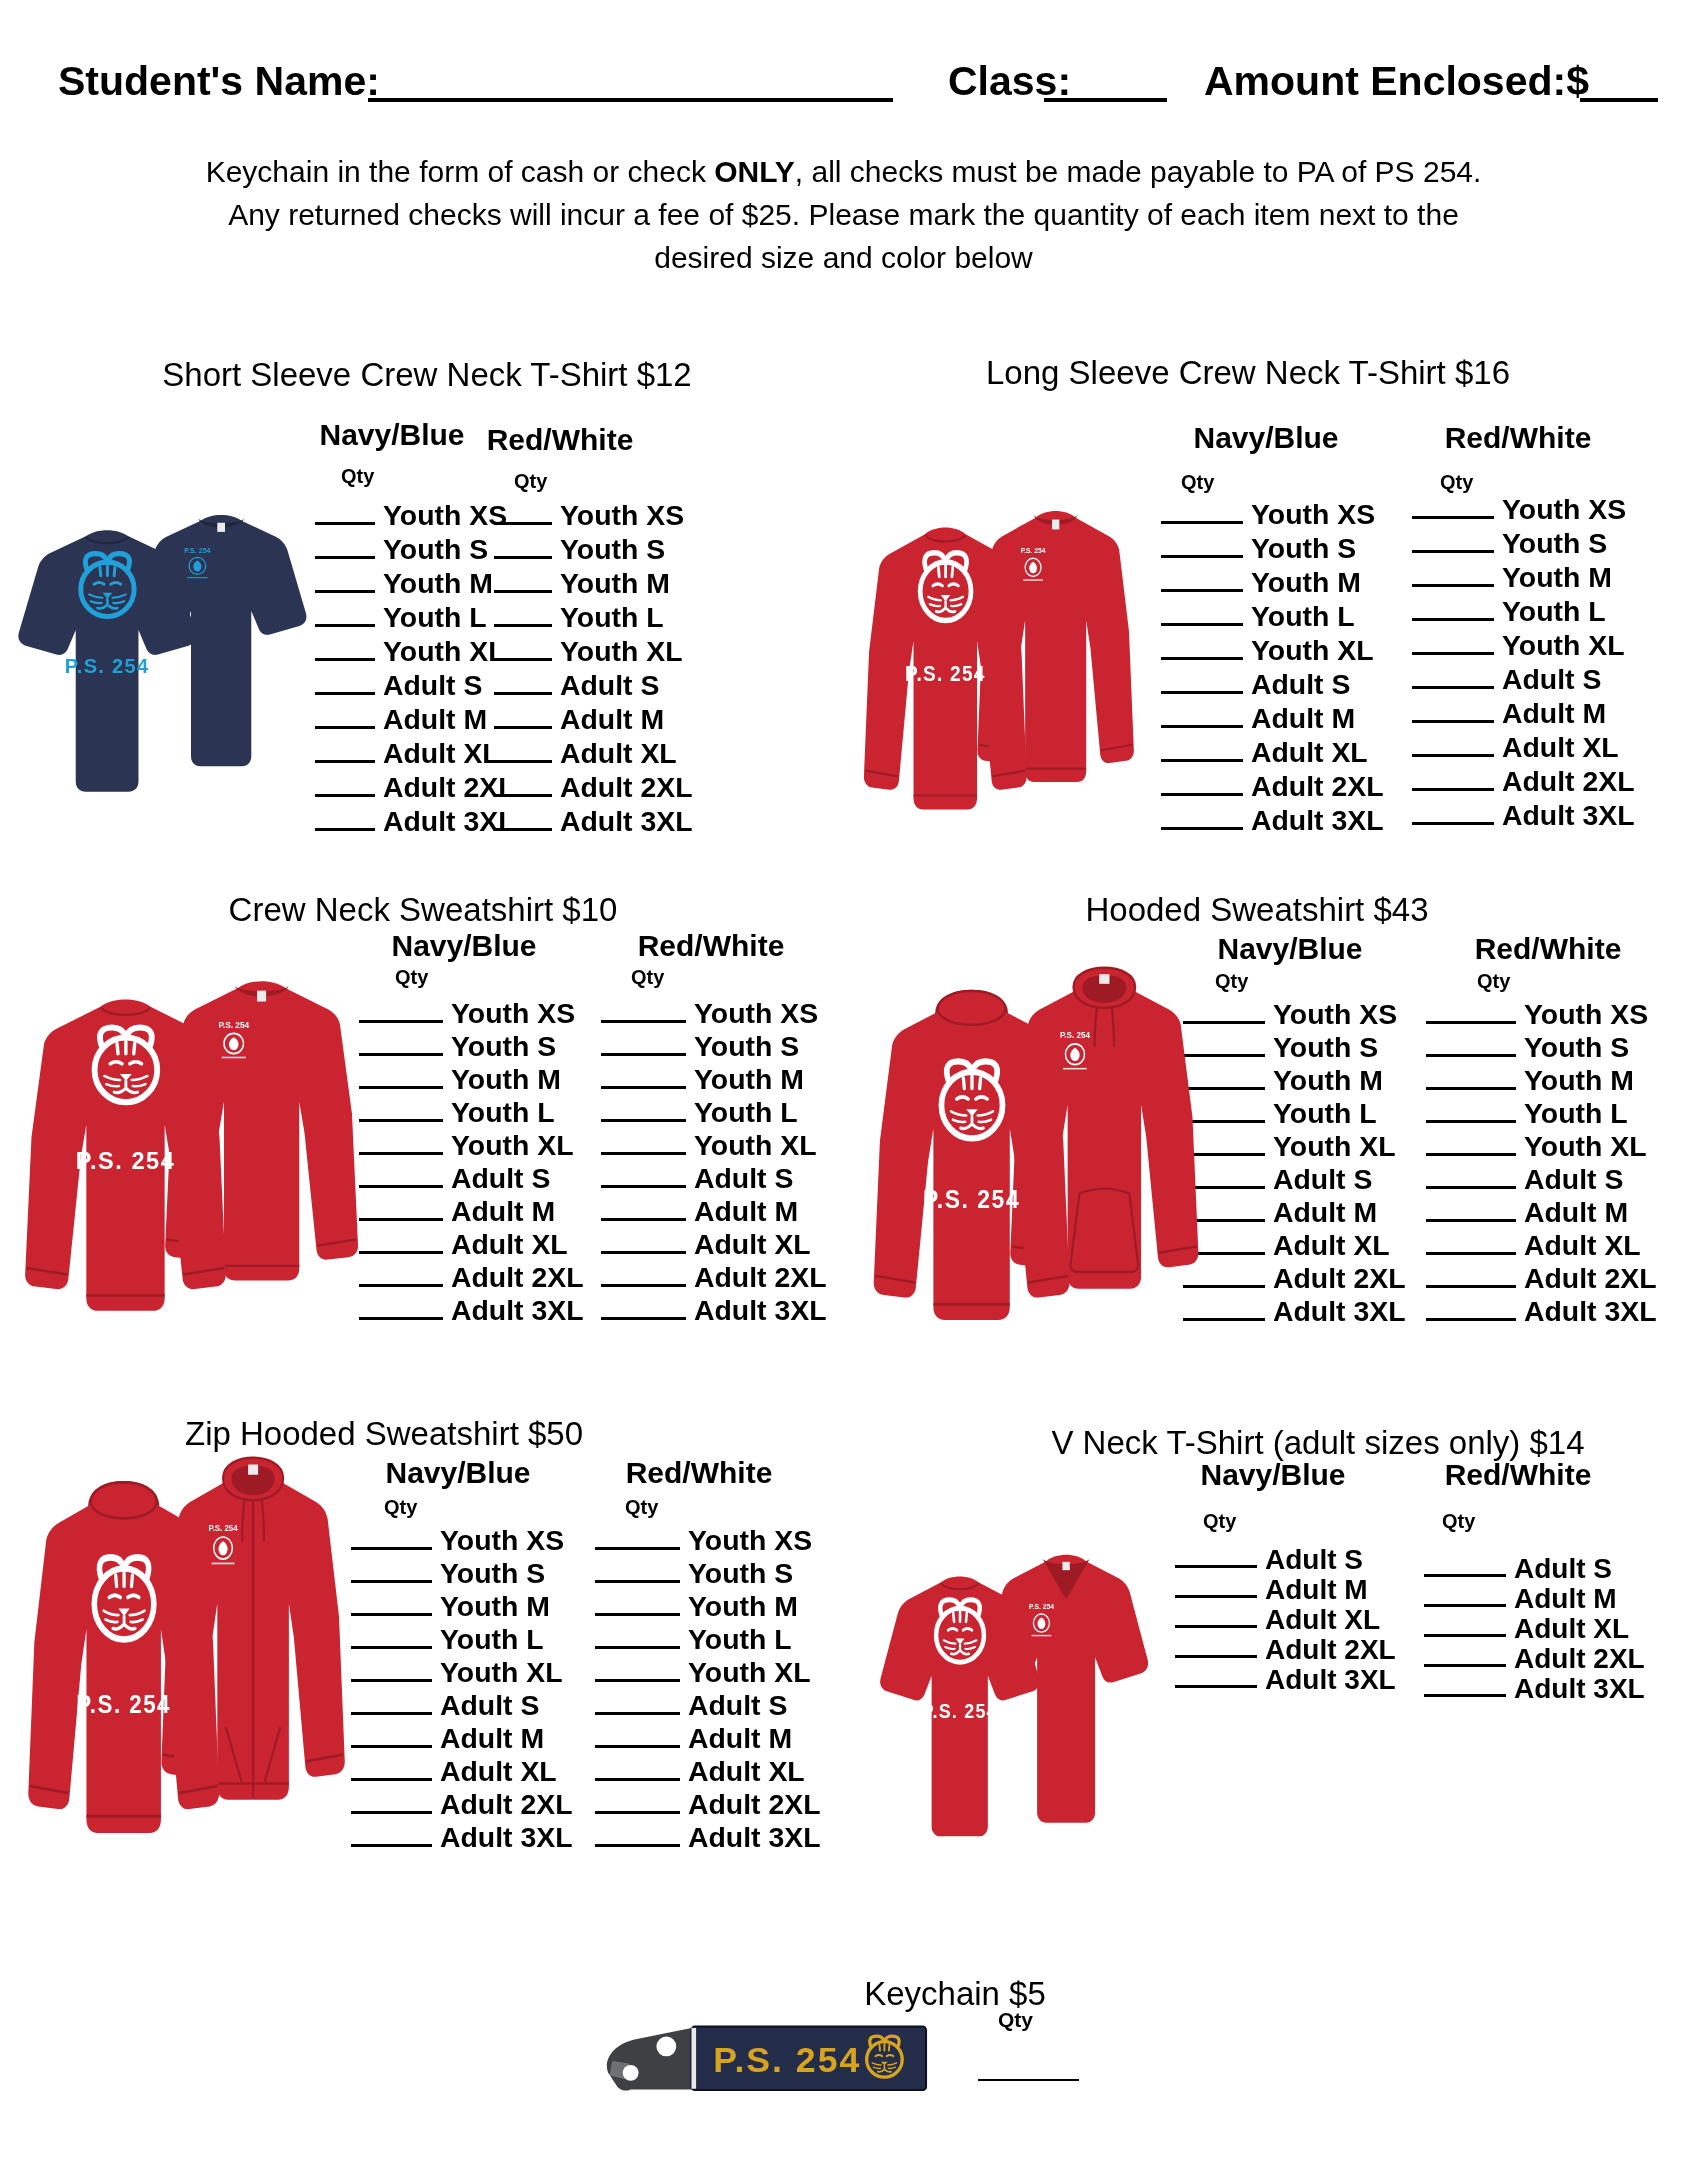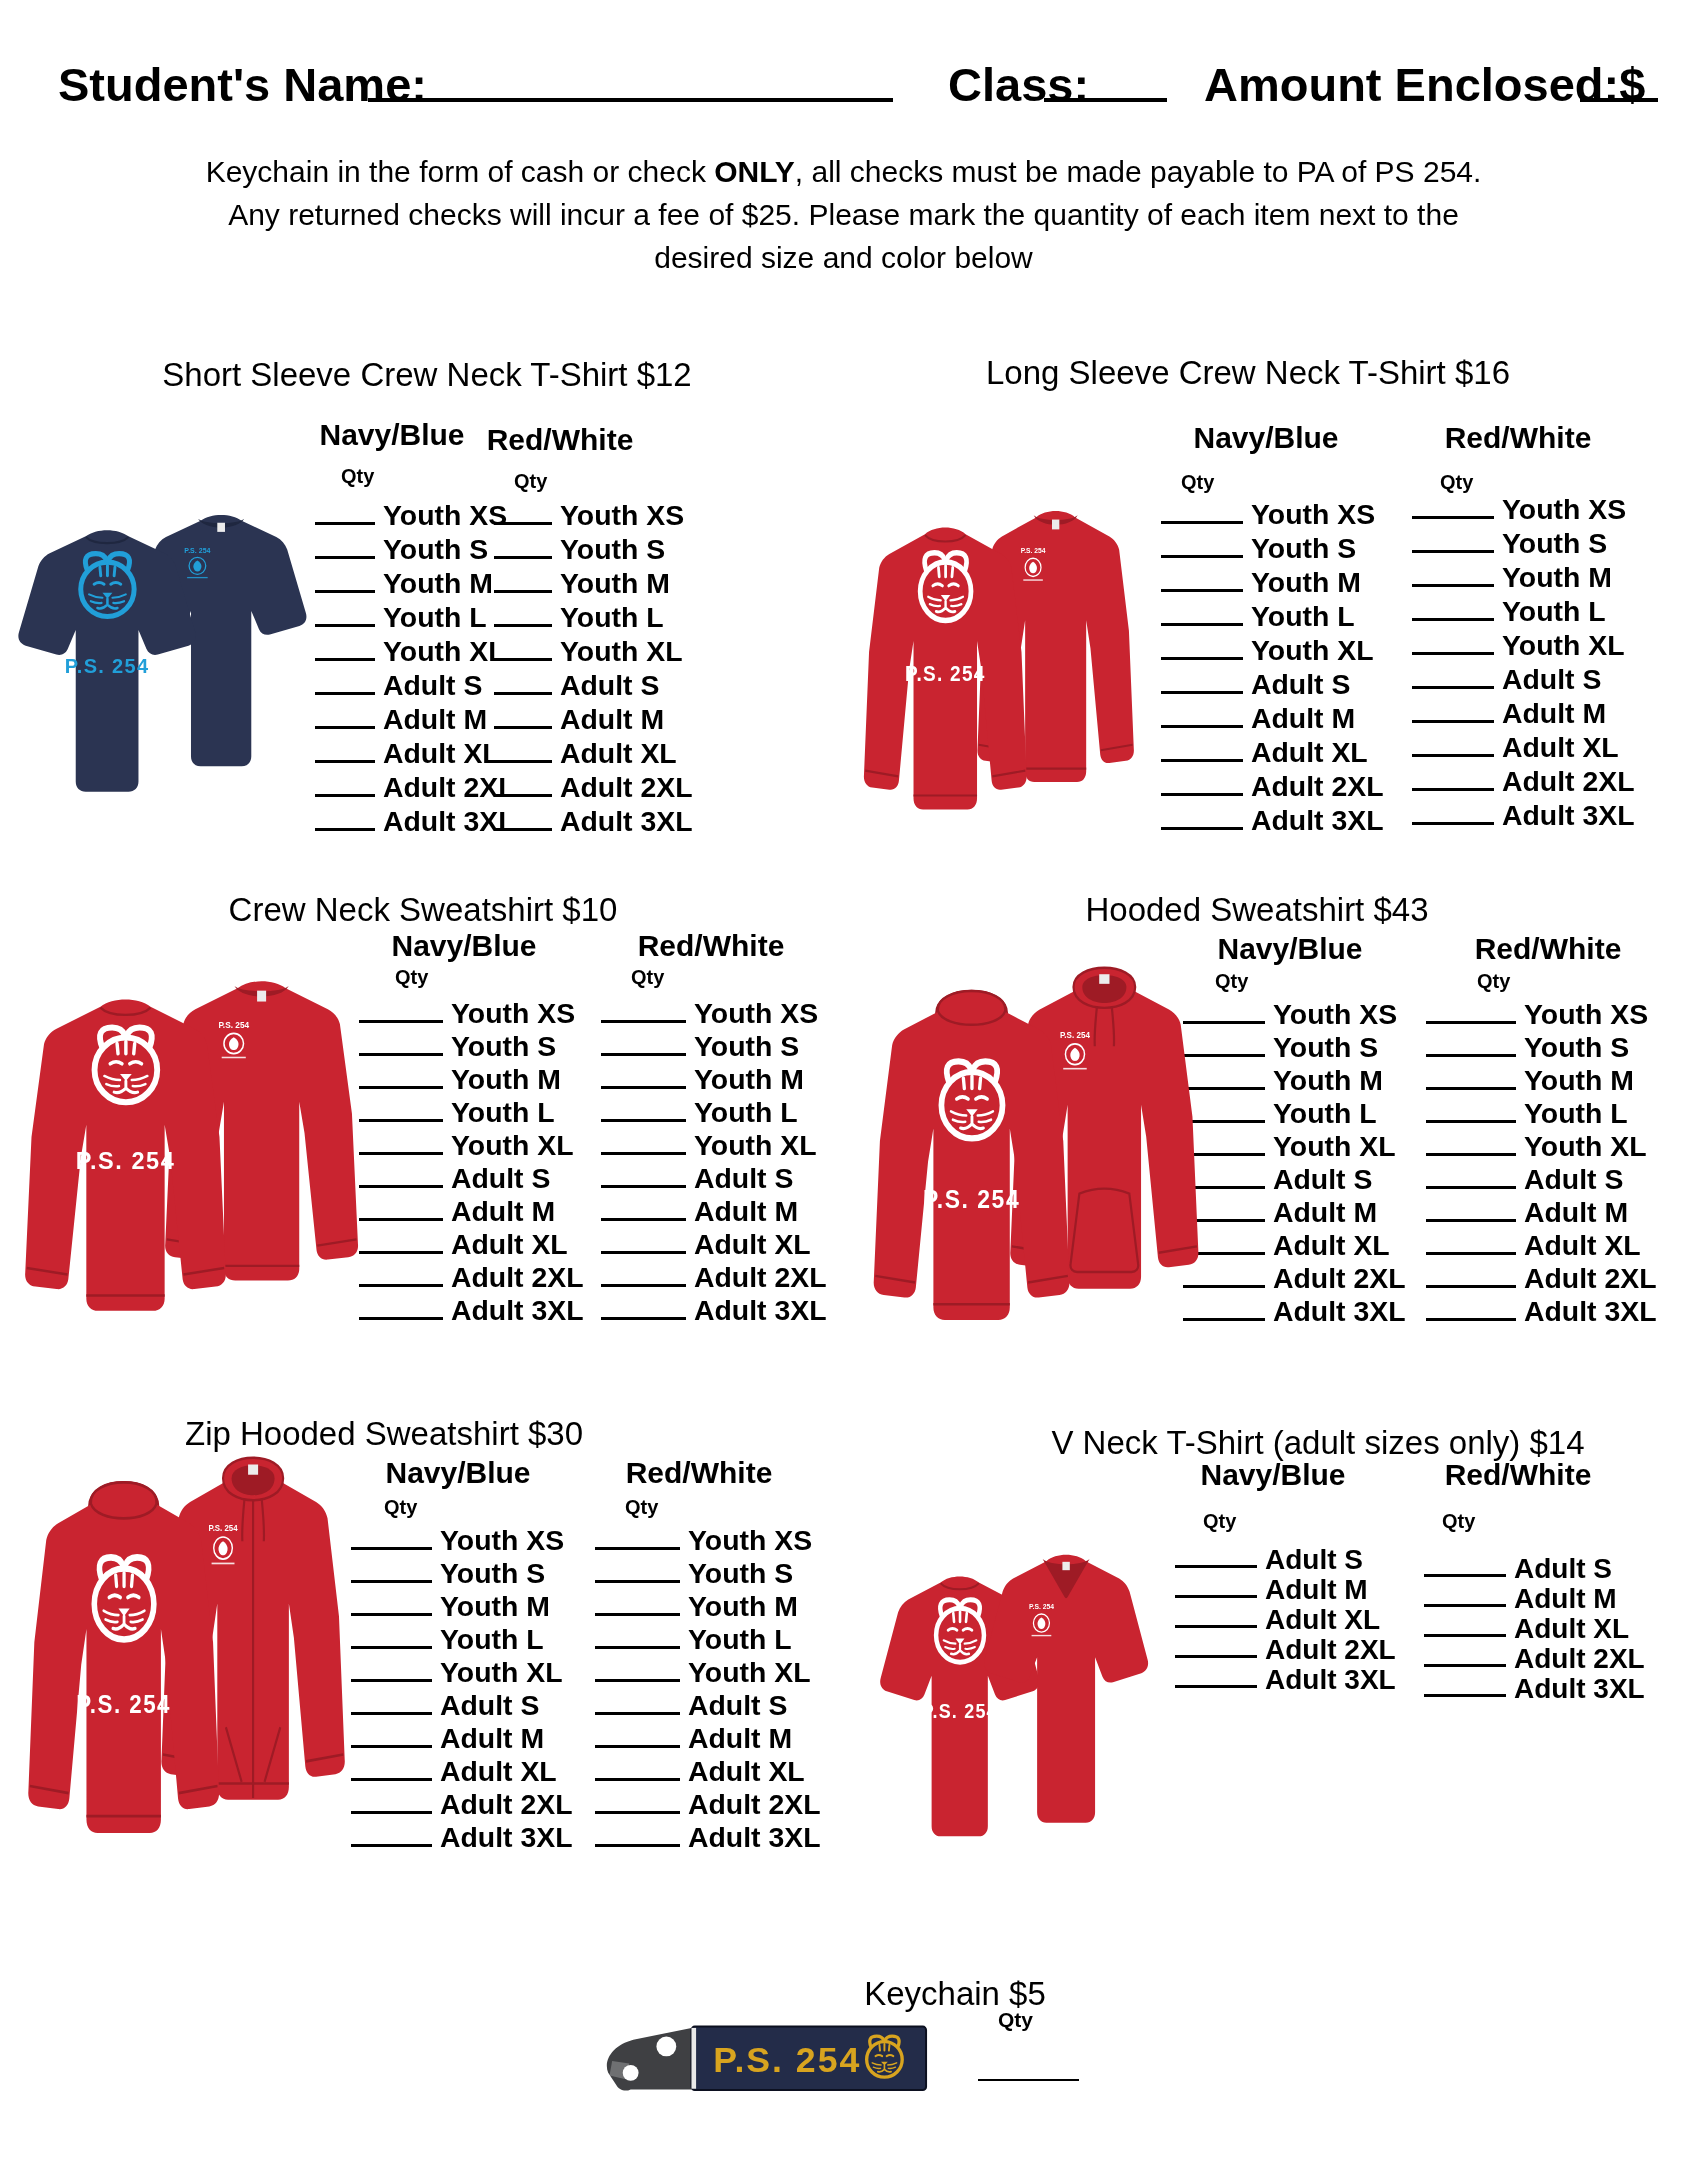--- a/index.html
+++ b/index.html
@@ -1,20 +1,20 @@
 <!DOCTYPE html>
 <html style="--navy_shirt: #2b3452; --navy_dark: #1f2740; --red_shirt: #c92430; --red_dark: #9e1b25; --logo_blue: #219fd9; --logo_white: #ffffff; --keychain_navy: #232c49; --keychain_gold: #d8a41f; --keychain_metal: #3f4043;font-size:10.6px"><head>
 <meta charset="utf-8">
 <style>
   html,body{margin:0;padding:0;background:#888;}
   .page{position:relative;width:1687px;height:2183px;background:#ffffff;
         font-family:"Liberation Sans",sans-serif;color:#000;overflow:hidden;}
 
   
-  .hlabel{position:absolute;font-weight:700;font-size:47px;line-height:1;white-space:nowrap;}
+  .hlabel{position:absolute;font-weight:700;font-size:41px;line-height:1;white-space:nowrap;}
   #h-student{left:58px;top:61px;}
   #h-class{left:920px;top:61px;margin-left:28px;}
   #h-amount{left:1204px;top:61px;}
   .hline{position:absolute;height:0;border-bottom:4.6px solid #000;}
   #hl1{left:368px;top:98px;width:525px;}
   #hl2{left:1044px;top:98px;width:123px;}
   #hl3{left:1580px;top:98px;width:78px;}
 
   
   .intro{position:absolute;left:0;top:150px;width:1687px;text-align:center;
@@ -206,21 +206,21 @@
   <div class="intro">
     <div><span>Keychain in the form of cash or check </span><b>ONLY</b><span>, all checks must be made payable to PA of PS 254.</span></div>
     <div>Any returned checks will incur a fee of $25. Please mark the quantity of each item next to the</div>
     <div>desired size and color below</div>
   </div>
 
   <h2 class="ptitle" id="t1">Short Sleeve Crew Neck T-Shirt $12</h2>
   <h2 class="ptitle" id="t2">Long Sleeve Crew Neck T-Shirt $16</h2>
   <h2 class="ptitle" id="t3">Crew Neck Sweatshirt $10</h2>
   <h2 class="ptitle" id="t4">Hooded Sweatshirt $43</h2>
-  <h2 class="ptitle" id="t5">Zip Hooded Sweatshirt $30</h2>
+  <h2 class="ptitle" id="t5">Zip Hooded Sweatshirt $50</h2>
   <h2 class="ptitle" id="t6">V Neck T-Shirt (adult sizes only) $14</h2>
   <h2 class="ptitle" id="t7">Keychain $5</h2>
 
   <div class="colhead" id="h1a">Navy/Blue</div>
   <div class="colhead" id="h1b">Red/White</div>
   <div class="colhead" id="h2a">Navy/Blue</div>
   <div class="colhead" id="h2b">Red/White</div>
   <div class="colhead" id="h3a">Navy/Blue</div>
   <div class="colhead" id="h3b">Red/White</div>
   <div class="colhead" id="h4a">Navy/Blue</div>

